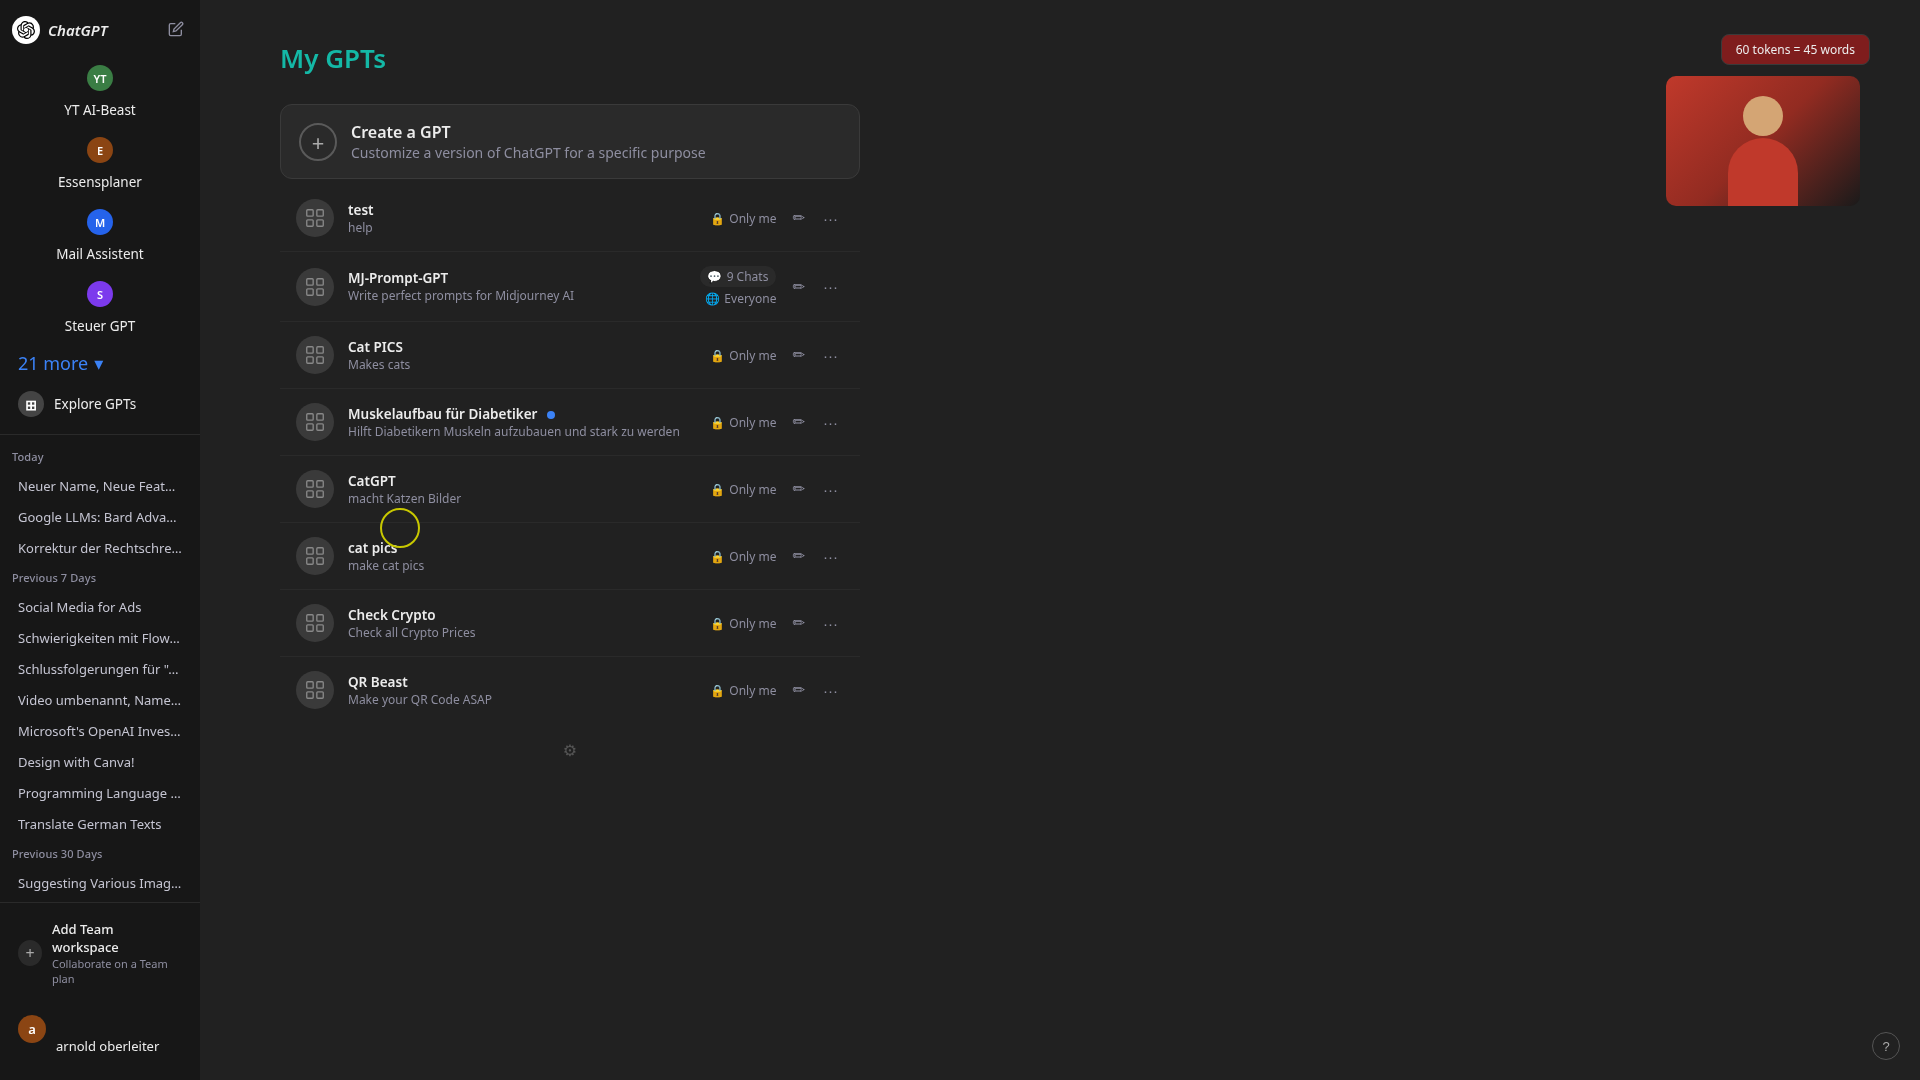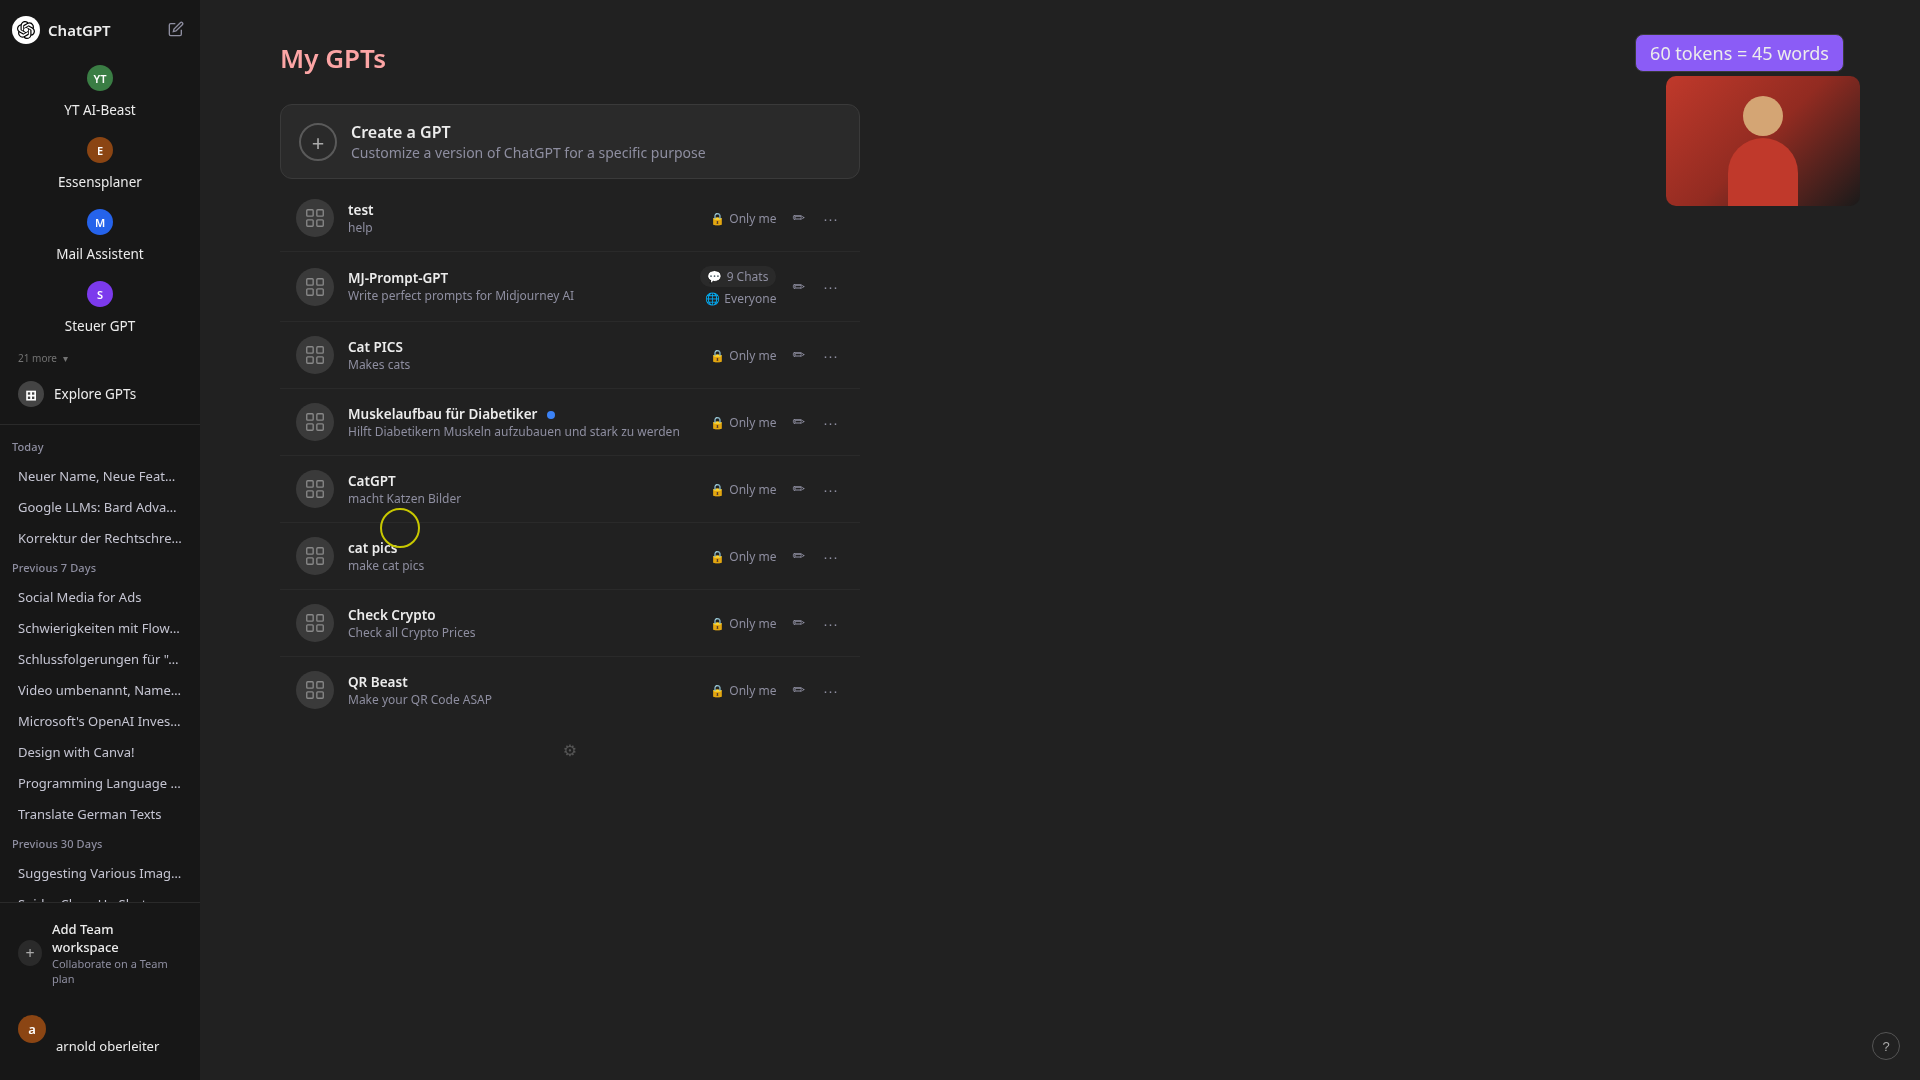--- a/index.html
+++ b/index.html
@@ -43,20 +43,21 @@
       border-radius: 50%;
       display: flex;
       align-items: center;
       justify-content: center;
     }
     .logo-circle svg { width: 18px; height: 18px; }
     .logo-text {
       font-size: 15px;
       font-weight: 600;
       color: #ececec;
+      font-style: italic;
     }
     .edit-icon-btn {
       background: none;
       border: none;
       color: #8e8ea0;
       cursor: pointer;
       padding: 4px;
       border-radius: 6px;
     }
 
@@ -102,22 +103,22 @@
       color: #ececec;
       font-size: 13.5px;
     }
 
     .more-btn {
       display: flex;
       align-items: center;
       gap: 6px;
       padding: 6px 12px;
       cursor: pointer;
-      color: #737373;
-      font-size: 10px;
+      color: #3b82f6;
+      font-size: 18px;
       margin: 1px 6px;
       border-radius: 8px;
       text-align: center;
     }
 
     .divider { height: 1px; background: #2a2a2a; margin: 8px 0; }
 
     .section-label {
       padding: 6px 12px;
       font-size: 11px;
@@ -209,21 +210,21 @@
       padding: 40px 0;
       overflow-y: auto;
       position: relative;
     }
     .main-content::-webkit-scrollbar { width: 6px; }
     .main-content::-webkit-scrollbar-thumb { background: #444; border-radius: 4px; }
 
     .page-title {
       font-size: 26px;
       font-weight: 600;
-      color: #fca5a5;
+      color: #14b8a6;
       margin-bottom: 28px;
       padding-left: 80px;
     }
 
     .gpt-list {
       width: 580px;
       margin-left: 80px;
     }
 
     .create-gpt-row {
@@ -348,25 +349,25 @@
       z-index: 9999;
       left: 400px;
       top: 528px;
       transform: translate(-50%, -50%);
     }
 
     
     .token-badge {
       position: fixed;
       top: 34px;
-      right: 76px;
-      background: #8b5cf6;
+      right: 50px;
+      background: #7f1d1d;
       border: 1px solid #3a3a3a;
       color: #ececec;
-      font-size: 18px;
+      font-size: 12px;
       padding: 6px 14px;
       border-radius: 8px;
       white-space: nowrap;
     }
 
     
     .video-overlay {
       position: fixed;
       top: 76px;
       right: 60px;

